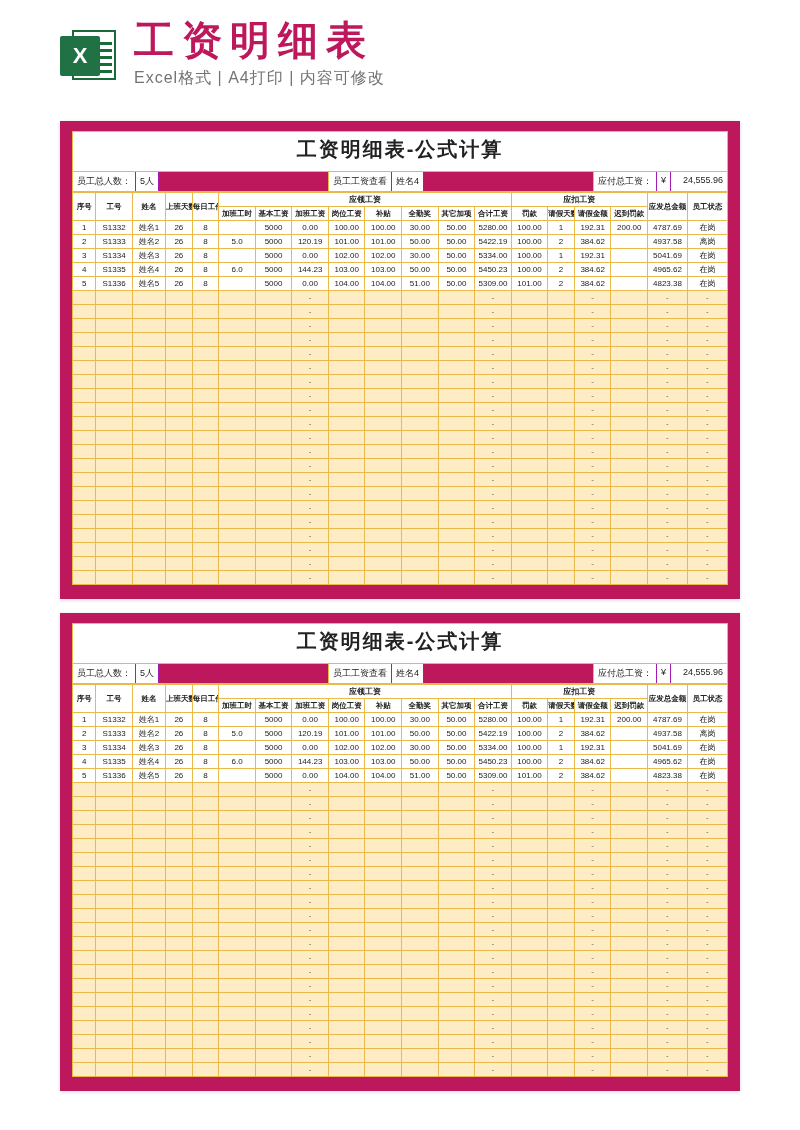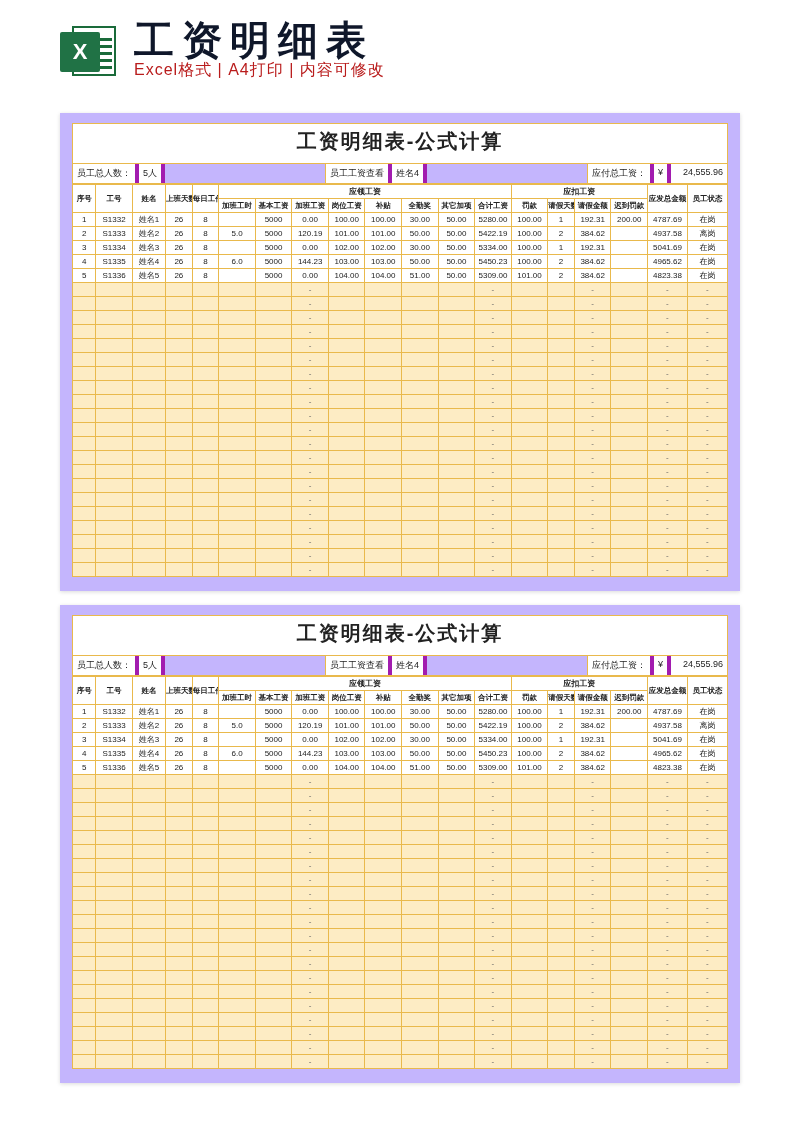--- a/index.html
+++ b/index.html
@@ -4,27 +4,27 @@
 <style>
 *{box-sizing:border-box;margin:0;padding:0}
 body{width:800px;height:1130px;background:#fff;font-family:"Microsoft YaHei",SimSun,sans-serif;color:#222;position:relative}
 .page-header{display:flex;align-items:center;gap:16px;padding:20px 40px 18px 60px}
 .xl-icon{width:58px;height:58px;position:relative;flex-shrink:0}
 .xl-back{position:absolute;left:12px;top:4px;width:44px;height:50px;background:#fff;border:2px solid #1a6b3a}
 .xl-front{position:absolute;left:0;top:10px;width:40px;height:40px;background:#207245;display:flex;align-items:center;justify-content:center;color:#fff;font-weight:700;font-size:22px;font-family:Arial;border-radius:2px}
 .xl-lines{position:absolute;left:18px;top:10px;right:2px;display:flex;flex-direction:column;gap:4px}
 .xl-lines span{height:3px;background:#1a6b3a;width:100%}
 .hd-txt{flex:1}
-.hd-main{font-size:40px;font-weight:700;color:#0f172a;letter-spacing:8px;line-height:1}
-.hd-sub{font-size:16px;color:#b91c1c;letter-spacing:1px;margin-top:0}
+.hd-main{font-size:40px;font-weight:700;color:#be185d;letter-spacing:8px;line-height:1}
+.hd-sub{font-size:16px;color:#737373;letter-spacing:1px;margin-top:8px}
 
-.sheet-wrap{width:680px;margin:14px auto 0;background:#c4b5fd;box-shadow:0 1px 4px rgba(0,0,0,.15);padding:10px 12px 14px}
+.sheet-wrap{width:680px;margin:14px auto 0;background:#be185d;box-shadow:0 1px 4px rgba(0,0,0,.15);padding:10px 12px 14px}
 .title{text-align:center;font-size:20px;font-weight:700;padding:4px 0 8px;letter-spacing:2px;border:1px solid #e9b94c;border-bottom:none;background:#fff}
 .summary{display:flex;font-size:9px;border:1px solid #e9b94c}
-.summary div{padding:3px 4px;border-right:4px solid #a21caf}
+.summary div{padding:3px 4px;border-right:1px solid #a21caf}
 .summary .lab{background:#fff}
 .summary .val{background:#fff}
 .summary .sp{flex:1;border-right:1px solid #e9b94c}
 .summary div:last-child{border-right:none}
 
 table{width:100%;border-collapse:collapse;table-layout:fixed;font-size:8px}
 th,td{border:.5px solid #e9b94c;text-align:center;padding:1px 0;height:13px;line-height:11px;overflow:hidden;white-space:nowrap}
 th{background:#fff;font-weight:700;font-size:7.5px}
 .grp{font-size:8px}
 tbody tr.f td{background:#fff}

